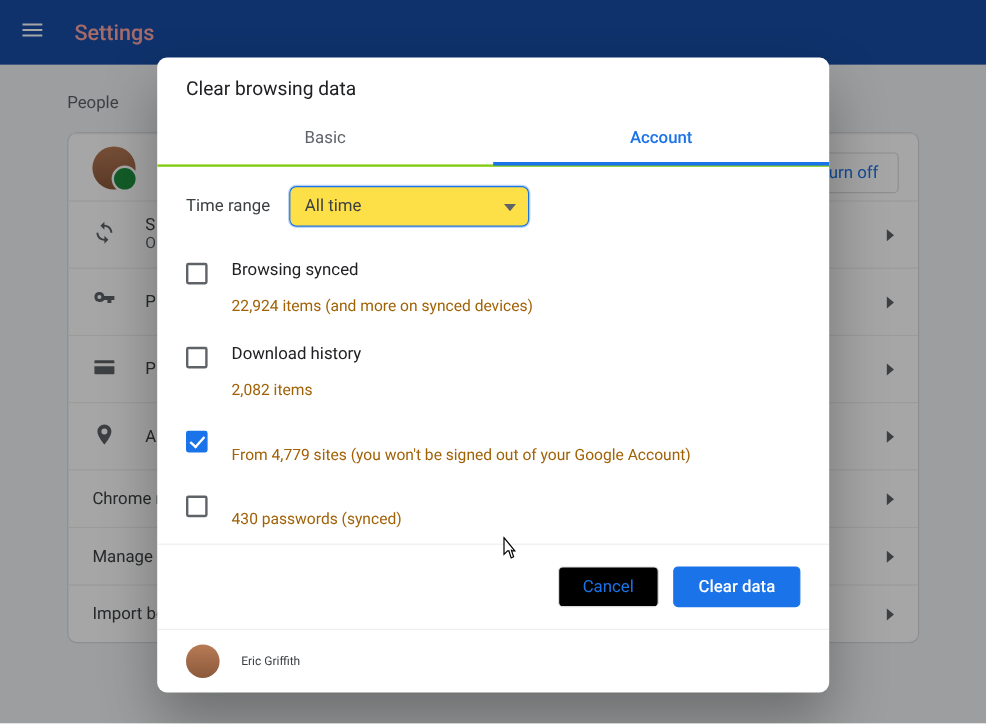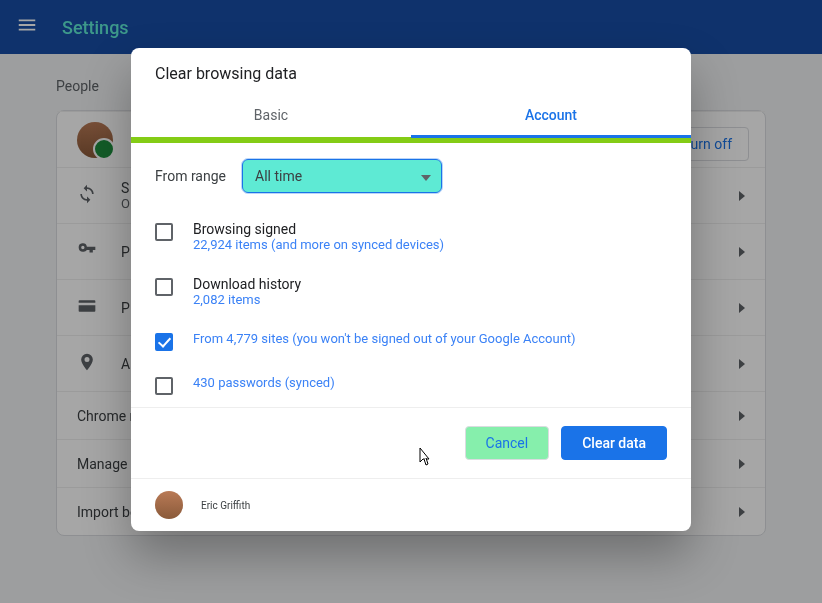--- a/index.html
+++ b/index.html
@@ -1,20 +1,20 @@
 <!DOCTYPE html>
 <html><head>
   <meta charset="utf-8">
   <style>
     * { box-sizing: border-box; margin: 0; padding: 0; font-family: Roboto, Arial, sans-serif; }
     body { width: 822px; height: 603px; overflow: hidden; background: #fff; position: relative; }
 
     .overlay { position: absolute; inset: 0; background: rgba(0,0,0,0.35); z-index: 5; }
 
-    .header { height: 54px; background: #174ea6; display: flex; align-items: center; padding: 4px 16px; gap: 24px; color: #5eead4; }
+    .header { height: 54px; background: #174ea6; display: flex; align-items: center; padding: 4px 16px; gap: 24px; color: #fca5a5; }
     .header svg { fill: #fff; }
     .header-title { font-size: 18px; font-weight: 500; }
 
     .page { padding: 24px 56px; background: #f1f3f4; height: 549px; }
     .section-title { font-size: 14px; color: #5f6368; margin-bottom: 16px; }
     .card { background: #fff; border: 1px solid #dadce0; border-radius: 8px; position: relative; }
 
     .row { display: flex; align-items: center; height: 56px; padding: 0 20px; gap: 20px; border-top: 1px solid #eee; color: #3c4043; font-size: 14px; }
     .row:first-child { border-top: none; height: 64px; }
     .row .icon { width: 24px; color: #5f6368; flex-shrink: 0; }
@@ -27,43 +27,43 @@
     .avatar::after { content: ""; position: absolute; bottom: -2px; right: -2px; width: 18px; height: 18px; background: #1e8e3e; border: 2px solid #fff; border-radius: 50%; }
 
     .turnoff { position: absolute; top: 16px; right: 16px; border: 1px solid #dadce0; background: #fff; border-radius: 4px; padding: 8px 16px; color: #1a73e8; font-size: 14px; cursor: pointer; }
 
     .free-row { height: 48px; display: flex; align-items: center; border-top: 1px solid #eee; font-size: 14px; color: #3c4043; padding: 0 20px; }
     .free-row .chev { margin-left: auto; color: #5f6378; }
 
     
     .dialog { position: absolute; top: 48px; left: 50%; transform: translateX(-50%); width: 560px; background: #fff; border-radius: 8px; box-shadow: 0 24px 48px rgba(0,0,0,0.3); z-index: 10; overflow: hidden; }
     .dlg-title { font-size: 16px; color: #202124; padding: 16px 24px 12px; }
-    .tabs { display: flex; border-bottom: 6px solid #84cc16; justify-content: center; }
+    .tabs { display: flex; border-bottom: 2px solid #84cc16; justify-content: center; }
     .tab { flex: 1; text-align: center; padding: 12px 0; font-size: 14px; color: #5f6368; cursor: pointer; }
     .tab.active { color: #1a73e8; font-weight: 500; border-bottom: 3px solid #1a73e8; margin-bottom: -1px; }
 
     .dlg-body { padding: 16px 24px 0; max-height: 342px; overflow-y: auto; position: relative; }
     .dlg-body::-webkit-scrollbar { width: 12px; }
     .dlg-body::-webkit-scrollbar-thumb { background: #dadce0; border-radius: 6px; }
 
     .range-row { display: flex; align-items: center; gap: 16px; margin-bottom: 16px; }
     .range-label { font-size: 14px; color: #3c4043; }
-    .select { border: 1px solid #1a73e8; outline: 1px solid rgba(26,115,232,0.3); border-radius: 6px; padding: 8px 36px 8px 12px; font-size: 14px; color: #3c4043; background: #5eead4; position: relative; min-width: 200px; }
+    .select { border: 1px solid #1a73e8; outline: 1px solid rgba(26,115,232,0.3); border-radius: 6px; padding: 8px 36px 8px 12px; font-size: 14px; color: #3c4043; background: #fde047; position: relative; min-width: 200px; }
     .select .caret { position: absolute; right: 10px; top: 50%; transform: translateY(-50%); }
 
     .opt { display: flex; gap: 20px; padding: 12px 0; align-items: flex-start; }
     .cb { width: 18px; height: 18px; border: 2px solid #5f6368; border-radius: 2px; flex-shrink: 0; margin-top: 2px; cursor: pointer; position: relative; }
     .cb.checked { background: #1a73e8; border-color: #1a73e8; }
     .cb.checked::after { content: ""; position: absolute; left: 4px; top: 0px; width: 5px; height: 10px; border: solid #fff; border-width: 0 2px 2px 0; transform: rotate(42deg); }
     .opt-text .t1 { font-size: 14px; color: #202124; }
-    .opt-text .t2 { font-size: 13px; color: #3b82f6; margin-top: 0; }
+    .opt-text .t2 { font-size: 13px; color: #a16207; margin-top: 15px; }
 
     .dlg-actions { display: flex; justify-content: flex-end; gap: 12px; padding: 18px 24px; border-top: 1px solid #eee; }
     .btn { padding: 8px 20px; border-radius: 4px; font-size: 14px; cursor: pointer; }
-    .btn-cancel { background: #86efac; border: 1px solid #dadce0; color: #1a73e8; }
+    .btn-cancel { background: #000000; border: 1px solid #dadce0; color: #1a73e8; }
     .btn-primary { background: #1a73e8; border: 1px solid #1a73e8; color: #fff; font-weight: 500; }
 
     .footer { display: flex; align-items: center; gap: 18px; padding: 12px 24px; border-top: 1px solid #eee; }
     .footer .av2 { width: 28px; height: 28px; border-radius: 50%; background: linear-gradient(#b97a56, #8a5a3a); }
     .footer-name { font-size: 10px; color: #3c4043; }
 
     .cursor { position: absolute; left: 415px; top: 447px; z-index: 20; pointer-events: none; }
     .chevr { width: 0; height: 0; border-top: 5px solid transparent; border-bottom: 5px solid transparent; border-left: 6px solid #5f6368; }
   </style>
 </head>
@@ -145,35 +145,35 @@
 
 <div class="dialog">
   <div class="dlg-title">Clear browsing data</div>
   <div class="tabs">
     <div class="tab">Basic</div>
     <div class="tab active">Account</div>
   </div>
 
   <div class="dlg-body">
     <div class="range-row">
-      <span class="range-label">From range</span>
+      <span class="range-label">Time range</span>
       <div class="select">
         <span>All time</span>
         <span class="caret">
           <svg width="10" height="6" viewBox="0 0 10 6">
               <path d="M0 0l5 6 5-6z" fill="#5f6368"></path>
             </svg>
         </span>
       </div>
     </div>
 
     <div class="opt">
       <div class="cb"></div>
       <div class="opt-text">
-        <div class="t1">Browsing signed</div>
+        <div class="t1">Browsing synced</div>
         <div class="t2">22,924 items (and more on synced devices)</div>
       </div>
     </div>
 
     <div class="opt">
       <div class="cb"></div>
       <div class="opt-text">
         <div class="t1">Download history</div>
         <div class="t2">2,082 items</div>
       </div>

